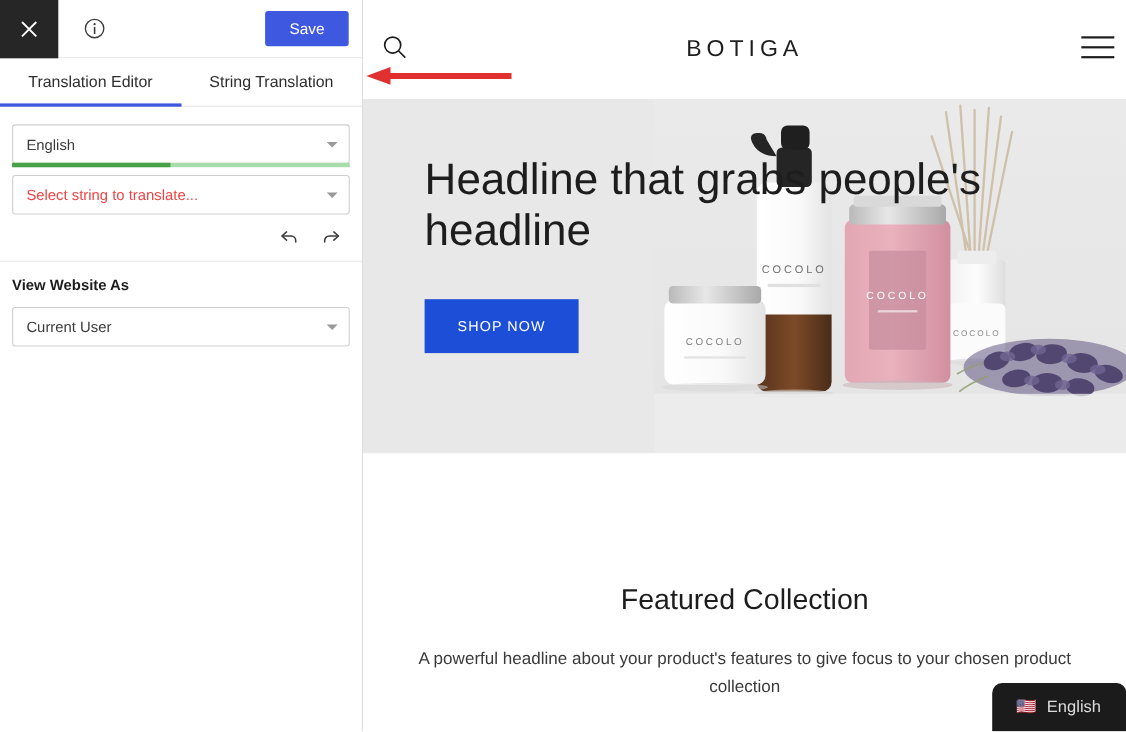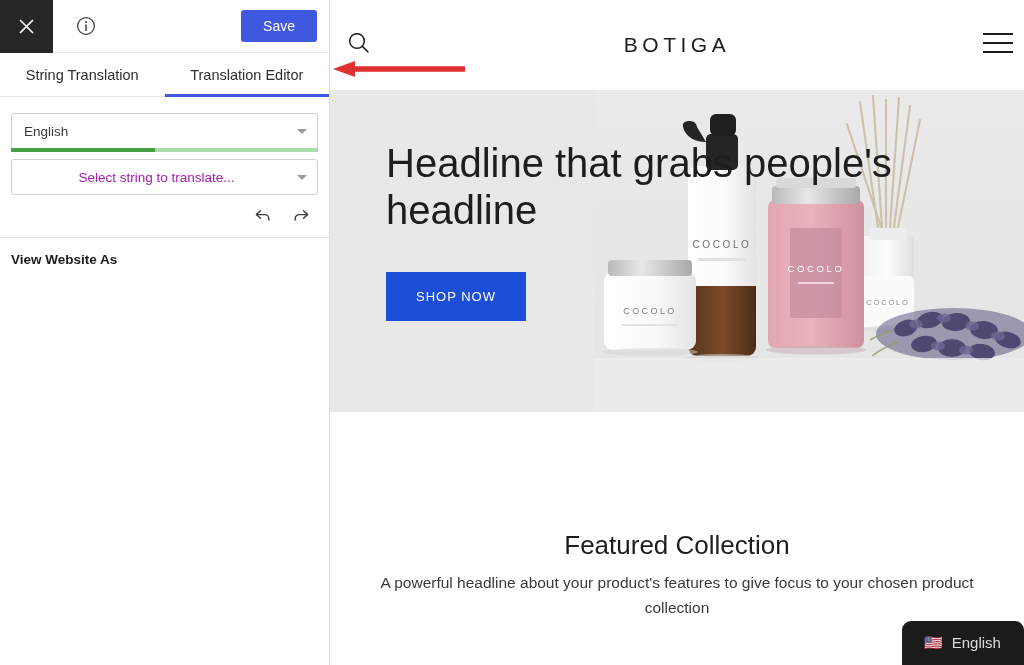--- a/index.html
+++ b/index.html
@@ -63,21 +63,21 @@
   }
 
   .sb-body { padding: 16px 11px 0 11px; }
   .field { position: relative; margin-bottom: 0; }
   .sel {
     height: 36px; border: 1px solid #cfcfcf; border-radius: 3px;
     background: #fff; display: flex; align-items: center;
     padding: 0 28px 0 12px; font-size: 13.5px; color: #3c3c3c;
     cursor: pointer; position: relative;
   }
-  .sel.placeholder { color: #a21caf; justify-content: center; }
+  .sel.placeholder { color: #ef4444; }
   .caret {
     position: absolute; right: 10px; top: 50%; margin-top: -2px;
     width: 0; height: 0;
     border-left: 5px solid transparent; border-right: 5px solid transparent;
     border-top: 5px solid #9a9a9a;
   }
   .progress {
     height: 4px; width: 100%; background: #a9dcab;
     position: relative; margin-top: -1px; margin-bottom: 7px;
   }
@@ -132,21 +132,21 @@
     cursor: pointer; border: none; font-family: "Liberation Sans", sans-serif;
   }
 
   
   .hero-img { position: absolute; right: 0; top: 0; width: 430px; height: 322px; z-index: 1; }
 
   .featured { padding-top: 118px; text-align: center; }
   .featured-title { font-size: 26px; color: #1d1d1d; font-weight: 400; }
   .featured-sub {
     font-size: 15.5px; color: #3a3a3a; line-height: 1.62;
-    max-width: 630px; margin: 9px auto 0 auto;
+    max-width: 630px; margin: 26px auto 0 auto;
   }
   .cards {
     display: flex; gap: 27px; padding: 34px 16px 0 16px; justify-content: center;
   }
 
   
   .lang-switch {
     position: absolute; right: 0; bottom: 0;
     background: #1b1b1b; color: #dcdcdc;
     border-radius: 9px 9px 0 0;
@@ -179,22 +179,22 @@
           <circle cx="11" cy="6.6" r="1.15" fill="#3c3c3c"></circle>
           <rect x="10.2" y="9.3" width="1.6" height="7.2" fill="#3c3c3c"></rect>
         </svg>
       </div>
       <div class="save-wrap">
         <button class="save-btn">Save</button>
       </div>
     </div>
 
     <div class="sb-tabs">
+      <div class="sb-tab t1 active">Translation Editor</div>
       <div class="sb-tab t2">String Translation</div>
-      <div class="sb-tab t1 active">Translation Editor</div>
     </div>
 
     <div class="sb-body">
 
       <div class="field">
         <div class="sel">
           <span>English</span>
           <span class="caret"></span>
         </div>
         <div class="progress" style="background: rgb(169, 220, 171);">
@@ -218,20 +218,24 @@
           <path d="M15 7 L20 11.5 L15 16" fill="none" stroke="#3c3c3c" stroke-width="1.7" stroke-linecap="round" stroke-linejoin="round"></path>
           <path d="M19.6 11.5 H10 a5 5 0 0 0 -5 5 v1.5" fill="none" stroke="#3c3c3c" stroke-width="1.7" stroke-linecap="round"></path>
         </svg>
       </div>
     </div>
 
     <div class="sb-sep"></div>
 
     <div class="view-as">
       <div class="view-as-label">View Website As</div>
+      <div class="sel">
+        <span>Current User</span>
+        <span class="caret"></span>
+      </div>
     </div>
   </div>
 
   <div class="preview">
 
     <div class="site-header">
       <svg class="search-ic" width="26" height="26" viewBox="0 0 26 26">
         <circle cx="11" cy="11" r="7.3" fill="none" stroke="#1d1d1d" stroke-width="1.5"></circle>
         <path d="M16.4 16.4 L22 22" stroke="#1d1d1d" stroke-width="1.5" stroke-linecap="round"></path>
       </svg>

